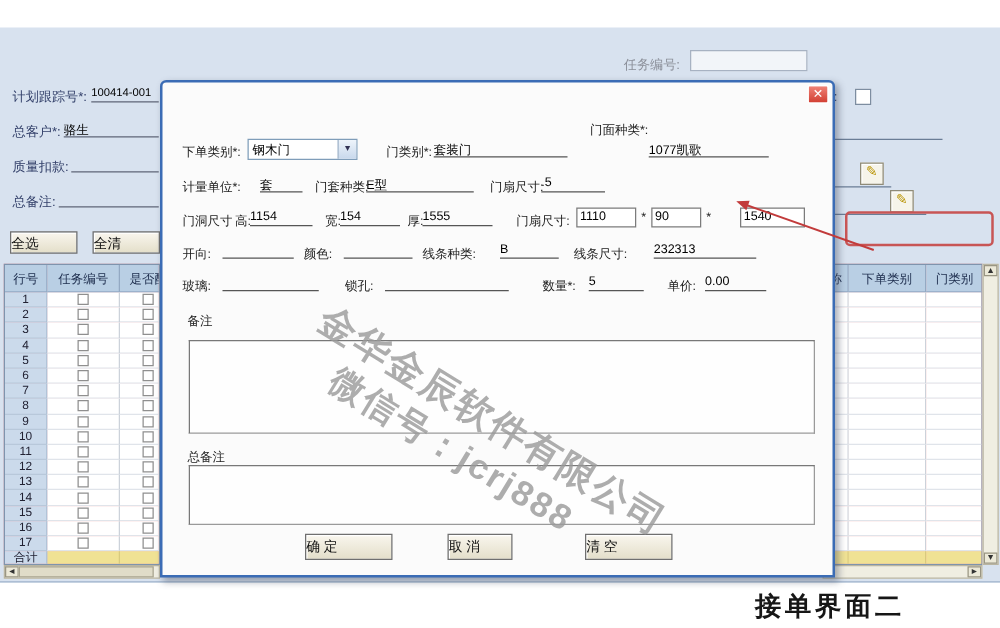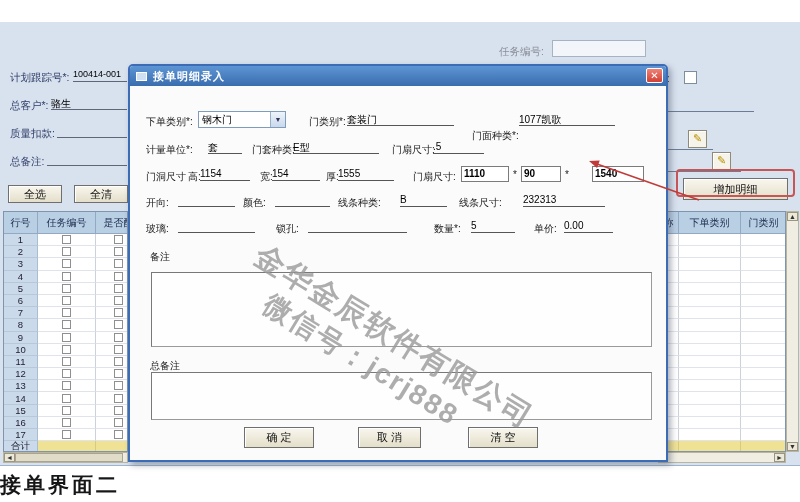--- a/index.html
+++ b/index.html
@@ -18,21 +18,21 @@
 
   
   .main{position:absolute;left:0;top:22px;width:800px;height:444px;background:#d8e2ef;
         border-bottom:1px solid #9fb3cc;}
   .app-title{position:absolute;left:300px;top:5px;width:200px;text-align:center;
              font-size:16px;font-weight:bold;color:#111;letter-spacing:1px;}
   .lbl{font-size:10.5px;color:#33406a;white-space:nowrap;}
   .graylbl{font-size:10.5px;color:#8b8f99;white-space:nowrap;}
   .uline{border-bottom:1px solid #5f6678;font-size:9px;color:#000;height:13px;display:block;overflow:hidden;}
   .xpbtn{background:linear-gradient(#f9f6ee,#e4dfca);border:1px solid #6f6f6f;
-         box-shadow:inset 1px 1px 0 #fff;font-size:11px;color:#111;text-align:center;
+         box-shadow:inset 1px 1px 0 #fff;font-size:11px;color:#111;text-align:left;
          padding:0;white-space:nowrap;}
   .cbox{background:#fff;border:1px solid #7d8da0;}
 
   
   .gtable{position:absolute;overflow:hidden;border:1px solid #7f94ad;background:#fca5a5;}
   .grow{display:flex;}
   .gcell{flex:none;display:flex;align-items:center;justify-content:center;overflow:hidden;}
   .ghead{background:#b9cfe4;border-right:1px solid #93a9c3;border-bottom:1px solid #93a9c3;
          font-size:10px;color:#1c2c4c;}
   .gnum{background:#cbdaeb;border-right:1px solid #a8bcd2;border-bottom:1px solid #b8c8da;
@@ -55,34 +55,34 @@
           display:flex;align-items:center;}
   .dtitle-text{color:#fff;font-size:11px;font-weight:bold;margin-left:6px;letter-spacing:1px;}
   .dicon{width:11px;height:9px;border:1px solid #fff;background:#cfe0f2;margin-left:6px;flex:none;}
   .dclose{position:absolute;right:3px;top:2px;width:17px;height:15px;
           background:linear-gradient(#ef8277,#d23f33);border:1px solid #fff;border-radius:2px;
           color:#fff;font-size:10px;font-weight:bold;text-align:center;line-height:13px;}
   .dlbl{font-size:10px;color:#1a1a1a;white-space:nowrap;}
   .dval{border-bottom:1px solid #555;font-size:10px;color:#000;height:13px;display:block;
         overflow:hidden;white-space:nowrap;}
   .ibox{border:1px solid #7b7b7b;background:#fff;font-size:10px;color:#000;height:16px;
-        line-height:14px;padding:0 2px;display:block;overflow:hidden;font-weight:bold;}
+        line-height:14px;padding:0 2px;display:block;overflow:hidden;}
   .combo{border:1px solid #7f9db9;background:#fff;height:17px;display:flex;align-items:center;}
   .combo-val{font-size:10px;color:#000;padding-left:3px;flex:1;overflow:hidden;white-space:nowrap;}
   .combo-arrow{flex:none;width:15px;height:15px;background:linear-gradient(#eef4fb,#c8d8ec);
                border-left:1px solid #9ab0c8;font-size:7px;color:#335;
                text-align:center;line-height:15px;}
   .memo{border:1px solid #9a9a9a;border-top-color:#787878;border-left-color:#787878;background:#fefefe;}
 
   
   .redrect{position:absolute;left:676px;top:169px;width:119px;height:28px;
            border:2px solid #c85555;border-radius:4px;z-index:50;}
   .wm{position:absolute;color:#9a9a9a;opacity:.8;font-weight:bold;white-space:nowrap;
       transform:rotate(31.5deg);transform-origin:left top;z-index:60;letter-spacing:2px;}
-  .caption{position:absolute;left:0;top:471px;width:724px;text-align:left;
+  .caption{position:absolute;left:0;top:471px;width:724px;text-align:right;
            font-size:21px;font-weight:bold;color:#161616;letter-spacing:3px;}
   .pencil{background:#f6f4ea;border:1px solid #8f8b78;box-shadow:inset 1px 1px 0 #fff;
           font-size:11px;color:#b89200;text-align:center;line-height:15px;}
   input.task{background:#f2f5f9;border:1px solid #a7b2c2;height:17px;font-size:10px;padding:0 2px;}
 </style>
 </head>
 <body>
 
 <div class="screen">
 
@@ -273,21 +273,20 @@
       <span class="sthumb" style="width:108px"></span>
     </div>
 
     <span class="lbl abs" style="left:667px;top:50px">:</span>
     <span class="cbox abs" style="left:684px;top:49px;width:13px;height:13px"></span>
     <div class="abs" style="left:658px;top:89px;width:96px;height:1px;background:#6a7d96"></div>
     <div class="pencil abs" style="left:688px;top:108px;width:19px;height:18px"><span>✎</span></div>
     <div class="abs" style="left:658px;top:127px;width:55px;height:1px;background:#6a7d96"></div>
     <div class="pencil abs" style="left:712px;top:130px;width:19px;height:18px"><span>✎</span></div>
     <div class="abs" style="left:658px;top:149px;width:83px;height:1px;background:#6a7d96"></div>
-    <button class="xpbtn abs" style="left:683px;top:156px;width:105px;height:22px">增加明细</button>
 
     <div class="gtable" id="right-table" style="left:658px;top:189px;width:128px;height:241px">
         <div class="grow" style="height: 22px;">
           <div class="gcell ghead" style="width: 20px; height: 22px;">称</div>
           <div class="gcell ghead" style="width: 62px; height: 22px; font-family: Liberation Serif, serif;">下单类别</div>
           <div class="gcell ghead" style="width: 46px; height: 22px;">门类别</div>
         </div>
         <div class="grow" style="height: 12.2px;">
           <div class="gcell gdata" style="width: 20px; height: 12.2px;"></div>
           <div class="gcell gdata" style="width: 62px; height: 12.2px;"></div>
@@ -382,34 +381,30 @@
     <div class="sbar abs" style="left:786px;top:189px;width:13px;height:241px;flex-direction:column;justify-content:space-between">
       <span class="sbtn" style="width:11px">▲</span>
       <span class="sbtn" style="width:11px">▼</span>
     </div>
     <div class="sbar abs" style="left:658px;top:430px;width:128px;height:11px;justify-content:flex-end">
       <span class="sbtn">►</span>
     </div>
   </div>
 
   <div class="dialog">
-    <div class="dtitle">
-      <span class="dicon"></span>
-      <span class="dtitle-text">接单明细录入</span>
-    </div>
     <div class="dclose">✕</div>
 
     <span class="dlbl abs" style="left:16px;top:49px">下单类别*:</span>
     <div class="combo abs" style="left:68px;top:45px;width:88px">
       <span class="combo-val">钢木门</span>
       <span class="combo-arrow">▼</span>
     </div>
     <span class="dlbl abs" style="left:179px;top:49px">门类别*:</span>
     <span class="dval abs" style="left:217px;top:47px;width:107px">套装门</span>
-    <span class="dlbl abs" style="left:342px;top:63px">门面种类*:</span>
+    <span class="dlbl abs" style="left:342px;top:31px">门面种类*:</span>
     <span class="dval abs" style="left:389px;top:47px;width:96px">1077凯歌</span>
 
     <span class="dlbl abs" style="left:16px;top:77px">计量单位*:</span>
     <span class="dval abs" style="left:78px;top:75px;width:34px">套</span>
     <span class="dlbl abs" style="left:122px;top:77px">门套种类:</span>
     <span class="dval abs" style="left:163px;top:75px;width:86px">E型</span>
     <span class="dlbl abs" style="left:262px;top:77px">门扇尺寸:</span>
     <span class="dval abs" style="left:303px;top:75px;width:51px">.5</span>
 
     <span class="dlbl abs" style="left:16px;top:104px">门洞尺寸</span>
@@ -443,21 +438,21 @@
     <span class="dval abs" style="left:341px;top:154px;width:44px">5</span>
     <span class="dlbl abs" style="left:404px;top:156px">单价:</span>
     <span class="dval abs" style="left:434px;top:154px;width:49px">0.00</span>
 
     <span class="dlbl abs" style="left:20px;top:184px">备注</span>
     <div class="memo abs" style="left:21px;top:206px;width:501px;height:75px"></div>
     <span class="dlbl abs" style="left:20px;top:293px">总备注</span>
     <div class="memo abs" style="left:21px;top:306px;width:501px;height:48px"></div>
 
     <button class="xpbtn abs" style="left:114px;top:361px;width:70px;height:21px">确 定</button>
-    <button class="xpbtn abs" style="left:228px;top:361px;width:63px;height:21px">取 消</button>
+    <button class="xpbtn abs" style="left:228px;top:361px;width:52px;height:21px">取 消</button>
     <button class="xpbtn abs" style="left:338px;top:361px;width:70px;height:21px">清 空</button>
   </div>
 
   <div class="redrect"></div>
   <svg class="abs" style="left:0;top:0;z-index:50;pointer-events:none" width="800" height="502">
     <line x1="699" y1="200" x2="597" y2="164" stroke="#c23b3b" stroke-width="1.6"></line>
     <polygon points="589,161 599.7,160.6 597.1,168.1" fill="#c23b3b"></polygon>
   </svg>
 
   <div class="wm" style="left:268px;top:236px;font-size:30px">金华金辰软件有限公司</div>

